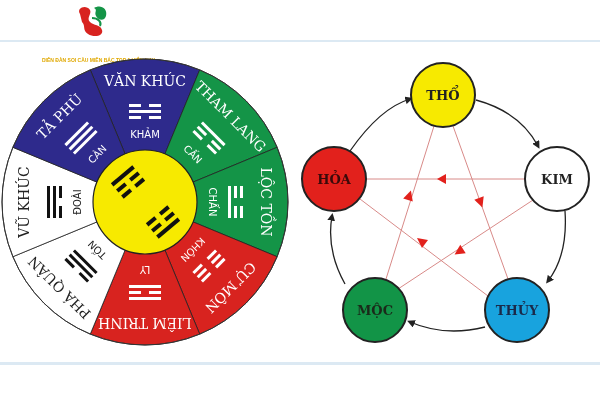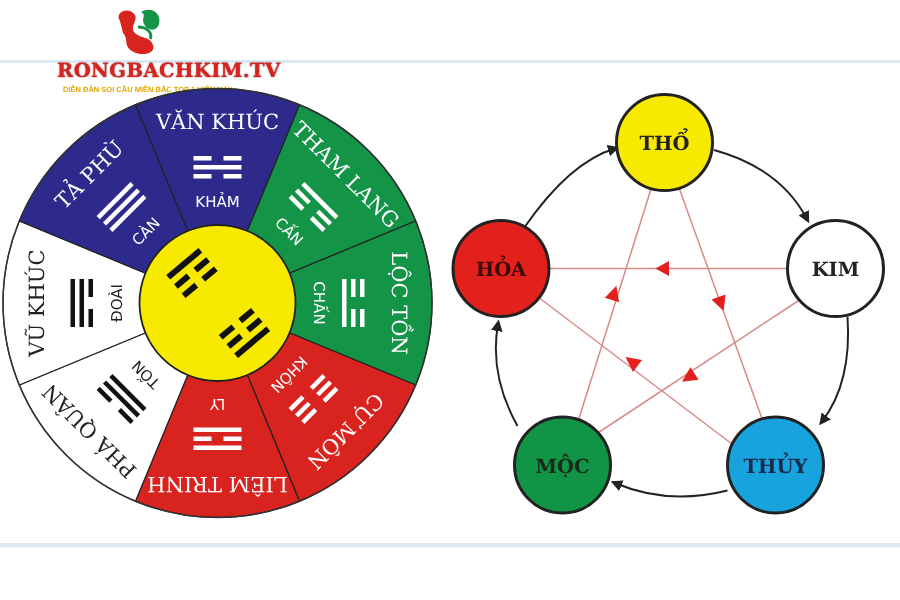--- a/index.html
+++ b/index.html
@@ -15,21 +15,20 @@
 <body>
 
 <div class="panel"></div>
 
 <div class="logo">
   <svg class="logo-mark" viewBox="0 0 40 34">
     <path d="M8 10 C4 4 14 0 18 6 C20 10 14 14 18 18 C22 22 28 20 30 26 C32 32 22 34 16 30 C10 26 14 22 10 18 Z" fill="#d8231f"></path>
     <path d="M22 4 C28 0 36 4 34 12 C32 18 26 16 24 12 C22 8 26 6 22 4 Z" fill="#149447"></path>
     <path d="M20 14 C26 14 30 18 28 22" stroke="#149447" stroke-width="2" fill="none"></path>
   </svg>
-  <div class="logo-title">RONGBACHKIM.TV</div>
   <div class="logo-tag">DIỄN ĐÀN SOI CẦU MIỀN BẮC TOP 1 HIỆN NAY</div>
 </div>
 
 <svg class="diagram" width="600" height="400" viewBox="0 0 600 400">
   <defs>
     <marker id="blk" viewBox="0 0 10 10" refX="6" refY="5" markerWidth="6" markerHeight="6" orient="auto">
       <path d="M0 0 L10 5 L0 10 Z" fill="#222"></path>
     </marker>
     <marker id="red" viewBox="0 0 10 10" refX="5" refY="5" markerWidth="5" markerHeight="5" orient="auto">
       <path d="M0 0 L10 5 L0 10 Z" fill="#e2211c"></path>

